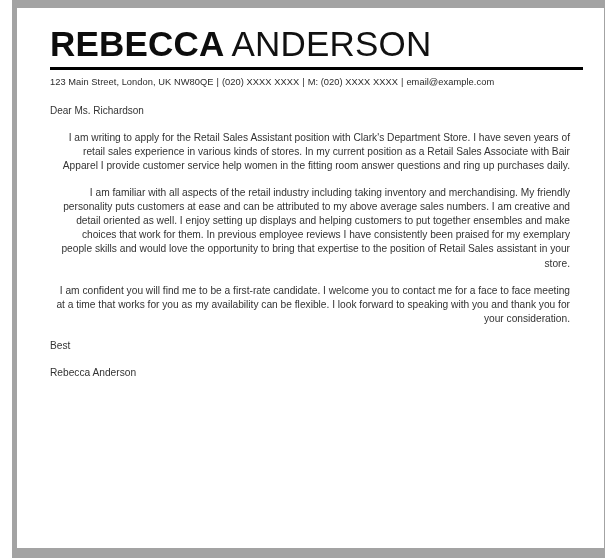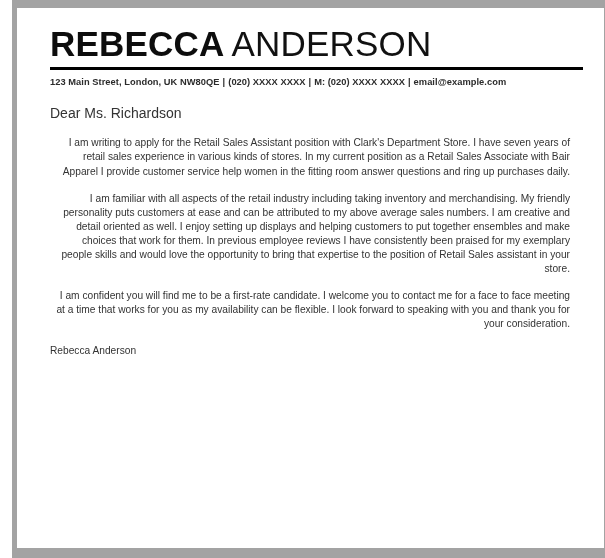--- a/index.html
+++ b/index.html
@@ -70,39 +70,39 @@
     margin-left: 7px;
   }
   .rule {
     height: 3px;
     background: #000000;
     width: 533px;
     margin: 0 0 6px 0;
   }
   .contact-line {
     font-size: 9.3px;
-    font-weight: 700;
+    font-weight: 400;
     letter-spacing: 0.05px;
     color: #2b2b2b;
     white-space: nowrap;
     margin: 0 0 0 0;
     line-height: 1.3;
   }
   .contact-sep {
     color: #2b2b2b;
     padding: 0 3px;
   }
 
   
   .body-area {
     margin-top: 16px;
     width: 520px;
   }
   .salutation {
-    font-size: 14px;
+    font-size: 10px;
     color: #333333;
     line-height: 1.38;
     margin: 0 0 13px 0;
   }
   .para {
     font-size: 10.2px;
     color: #333333;
     line-height: 1.38;
     margin: 0 0 13px 0;
     text-align: right;
@@ -143,19 +143,20 @@
       <div class="body-area">
 
         <p class="salutation">Dear Ms. Richardson</p>
 
         <p class="para">I am writing to apply for the Retail Sales Assistant position with Clark's Department Store. I have seven years of retail sales experience in various kinds of stores. In my current position as a Retail Sales Associate with Bair Apparel I provide customer service help women in the fitting room answer questions and ring up purchases daily.</p>
 
         <p class="para">I am familiar with all aspects of the retail industry including taking inventory and merchandising. My friendly personality puts customers at ease and can be attributed to my above average sales numbers. I am creative and detail oriented as well. I enjoy setting up displays and helping customers to put together ensembles and make choices that work for them. In previous employee reviews I have consistently been praised for my exemplary people skills and would love the opportunity to bring that expertise to the position of Retail Sales assistant in your store.</p>
 
         <p class="para">I am confident you will find me to be a first-rate candidate. I welcome you to contact me for a face to face meeting at a time that works for you as my availability can be flexible. I look forward to speaking with you and thank you for your consideration.</p>
 
+        <p class="closing">Best</p>
 
         <p class="signature">Rebecca Anderson</p>
       </div>
 
     </div>
   </div>
 </div>
 
 </body></html>

